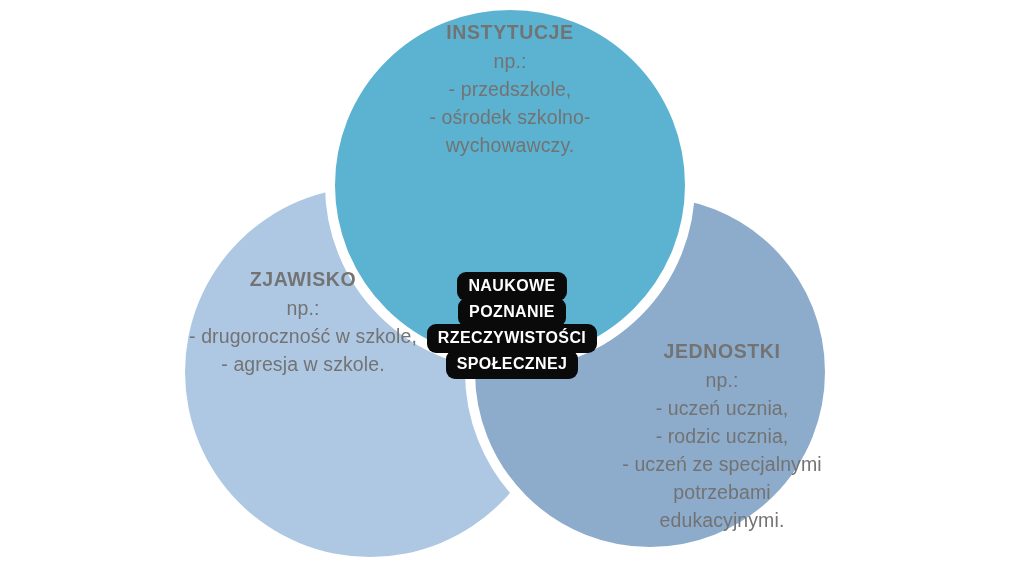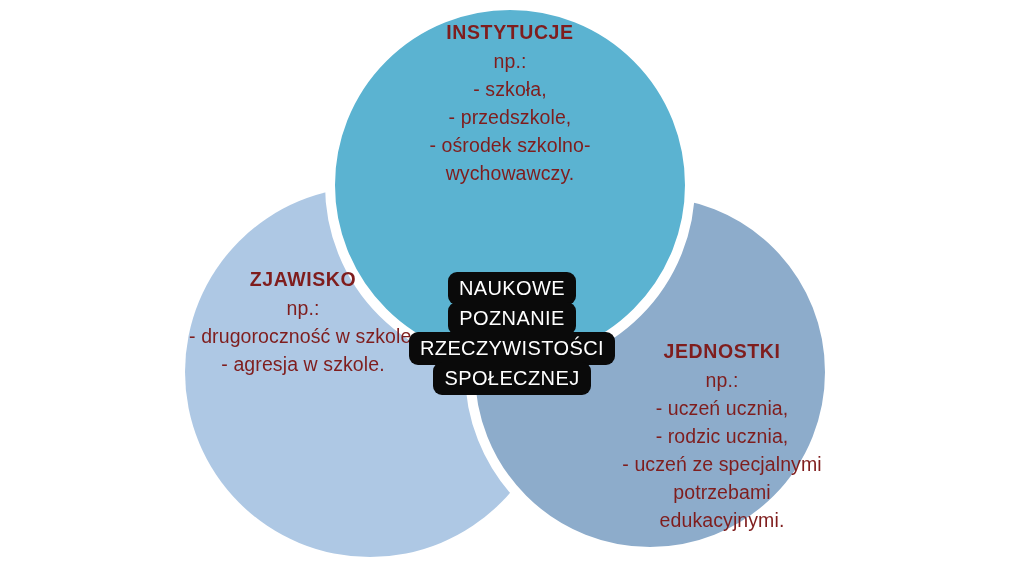--- a/index.html
+++ b/index.html
@@ -24,21 +24,21 @@
     left: 0;
     top: 0;
     width: 1024px;
     height: 576px;
   }
 
   
   .circle-text {
     position: absolute;
     text-align: center;
-    color: #7f1d1d;
+    color: #737373;
     font-size: 19.5px;
     line-height: 1.44;
     letter-spacing: 0.1px;
     white-space: nowrap;
   }
   .circle-text .ct-title {
     font-weight: bold;
     font-size: 19.5px;
     letter-spacing: 0.6px;
     margin-bottom: 1px;
@@ -55,22 +55,22 @@
     left: 0;
     top: 272px;
     width: 1024px;
     text-align: center;
     pointer-events: none;
   }
   #center-badge .badge-line {
     display: inline-block;
     background: #0a0a0a;
     color: #ffffff;
-    font-weight: normal;
-    font-size: 20px;
+    font-weight: bold;
+    font-size: 16px;
     line-height: 1;
     padding: 6px 11px 7px 11px;
     border-radius: 9px;
     letter-spacing: 0.4px;
     margin: 0;
   }
   #center-badge .badge-row {
     line-height: 0;
     margin-bottom: -3px;
   }
@@ -86,21 +86,20 @@
     <circle cx="370" cy="372" r="185" fill="#aec8e4"></circle>
 
     <circle cx="650" cy="372" r="180" fill="#8daccb" stroke="#ffffff" stroke-width="10"></circle>
 
     <circle cx="510" cy="185" r="180" fill="#5bb3d1" stroke="#ffffff" stroke-width="10"></circle>
   </svg>
 
   <div class="circle-text" id="text-top">
     <span class="ct-title ct-line">INSTYTUCJE</span>
     <span class="ct-line">np.:</span>
-    <span class="ct-line">- szkoła,</span>
     <span class="ct-line">- przedszkole,</span>
     <span class="ct-line">- ośrodek szkolno-</span>
     <span class="ct-line">wychowawczy.</span>
   </div>
 
   <div class="circle-text" id="text-left">
     <span class="ct-title ct-line">ZJAWISKO</span>
     <span class="ct-line">np.:</span>
     <span class="ct-line">- drugoroczność w szkole,</span>
     <span class="ct-line">- agresja w szkole.</span>

